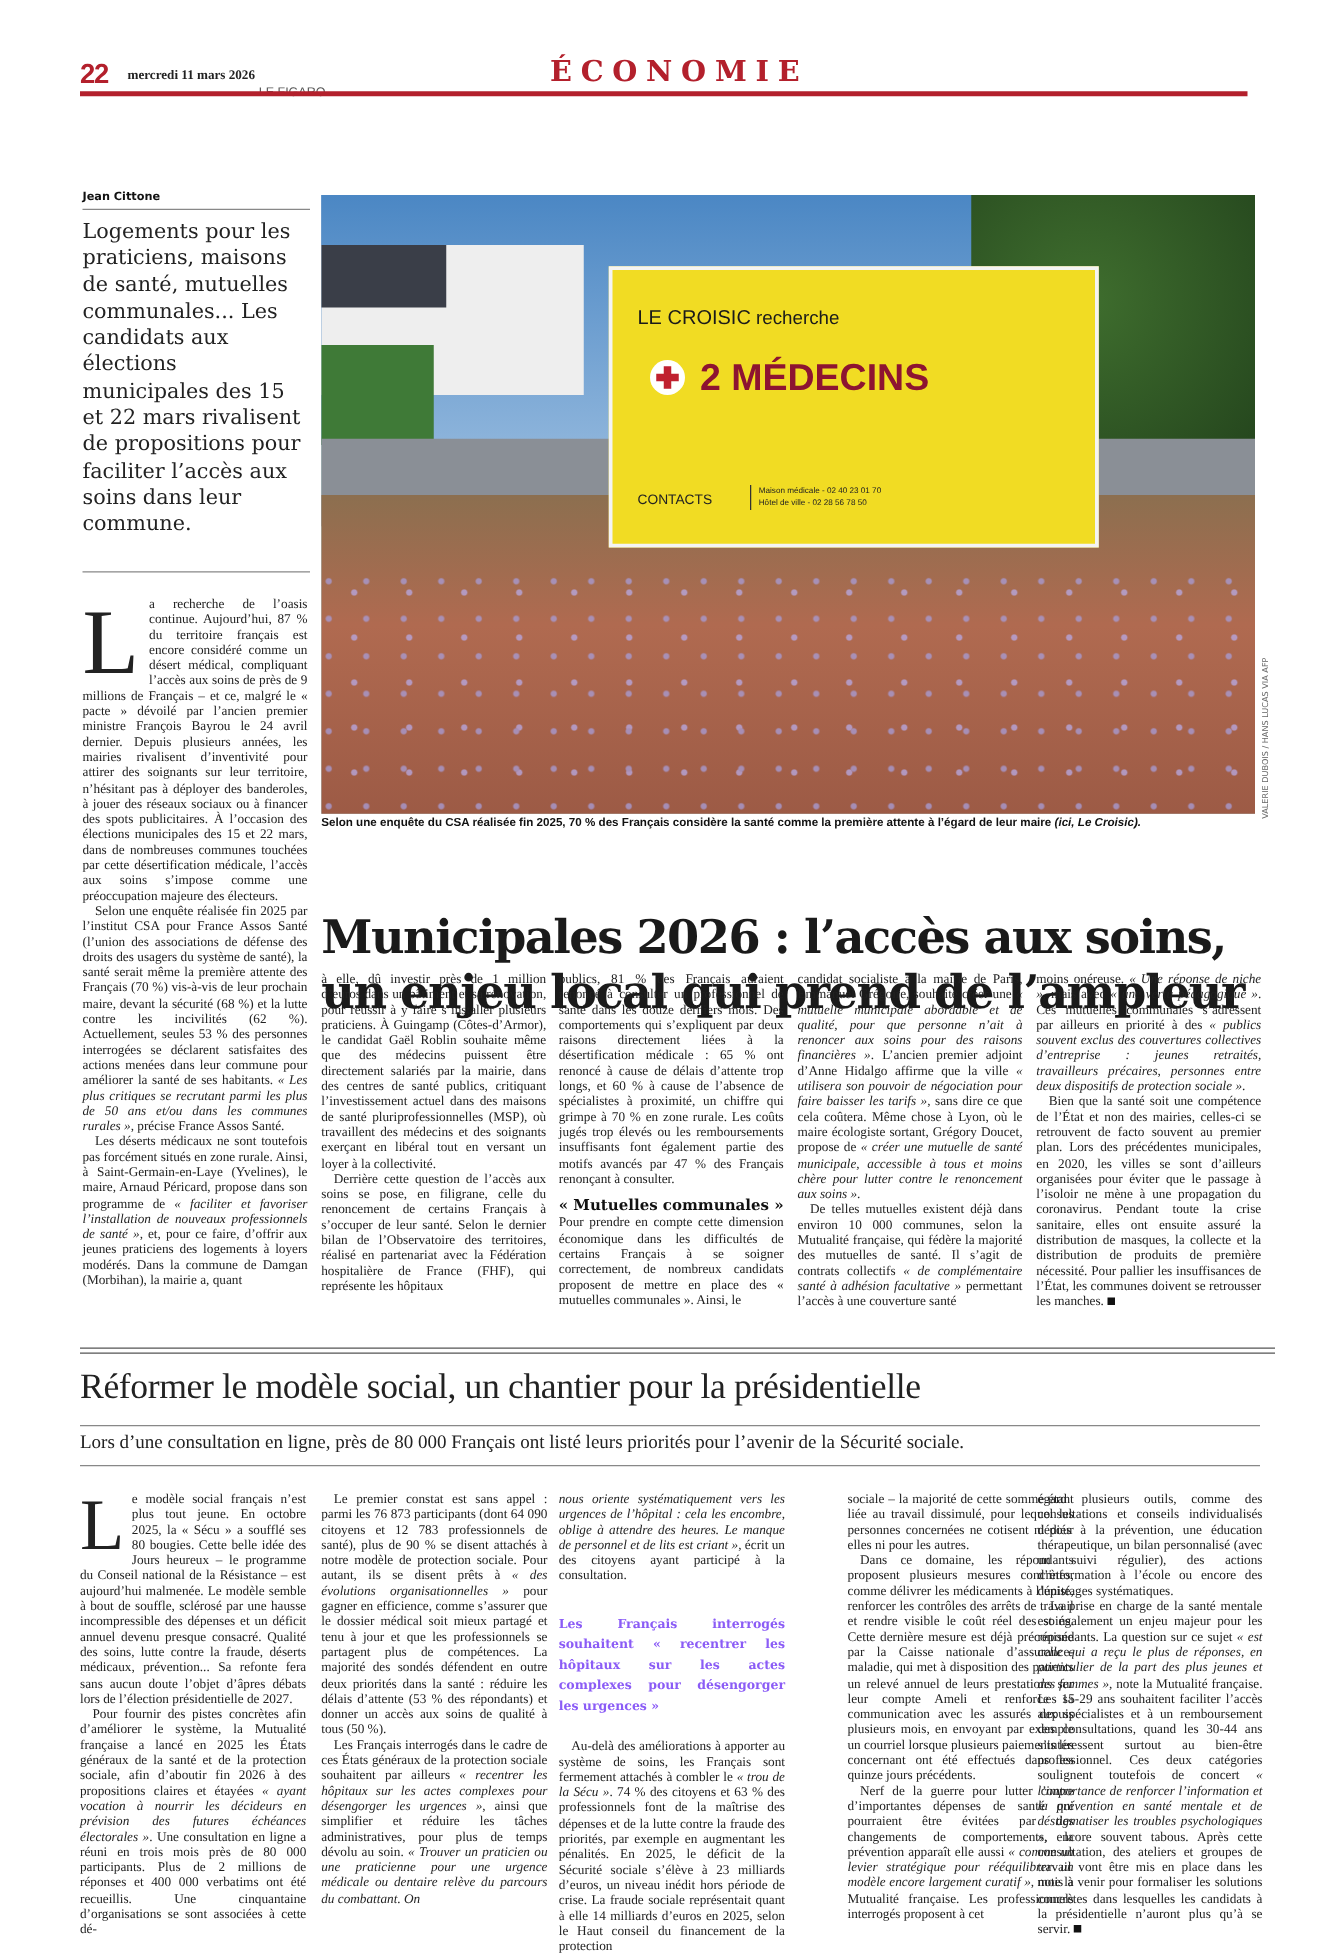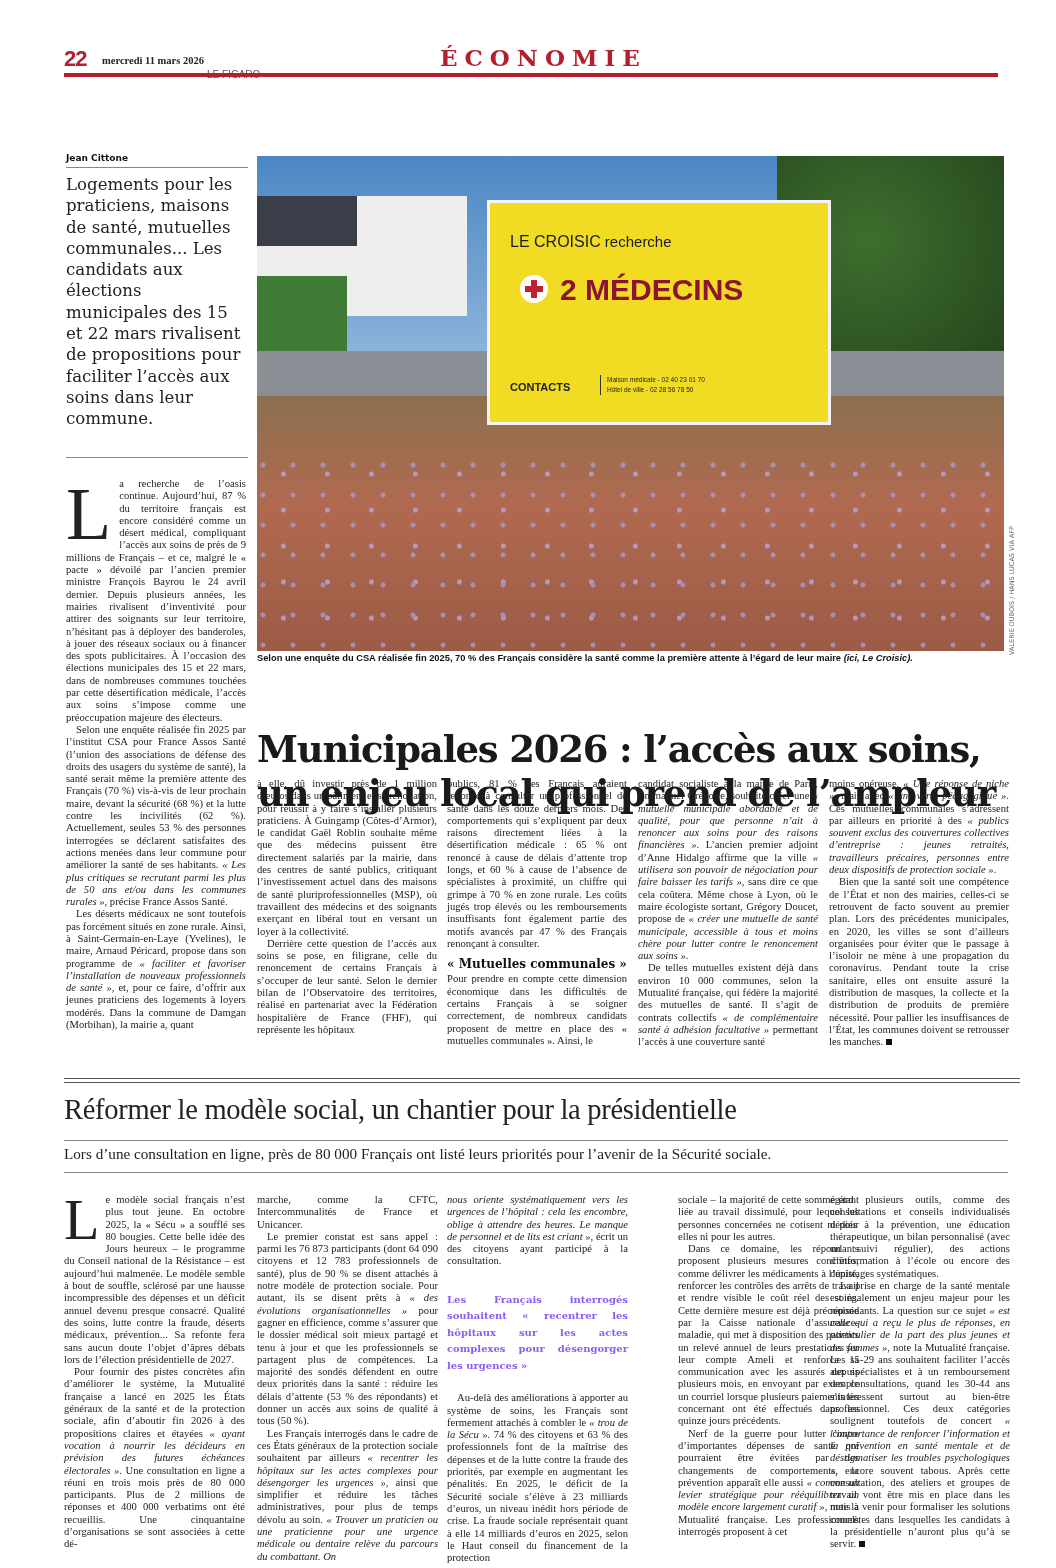--- a/index.html
+++ b/index.html
@@ -15,28 +15,28 @@
   .lede { left: 66px; top: 174px; width: 180px; font-family: "DejaVu Serif", serif; font-size: 16.6px; line-height: 21.3px; color: #222; }
   .photo { left: 257px; top: 156px; width: 747px; height: 495px; overflow: hidden; background: linear-gradient(#5b8fc6 0%, #7aa5d2 30%, #9bb 40%); }
   .photo .sky { position:absolute; left:0; top:0; width:100%; height:200px; background: linear-gradient(#4b87c4, #8db4db); }
   .photo .house { position:absolute; left:0; top:40px; width:210px; height:120px; background:#eee; }
   .photo .roof { position:absolute; left:0; top:40px; width:100px; height:50px; background:#3a3e48; }
   .photo .hedge { position:absolute; left:0; top:120px; width:90px; height:80px; background:#3f7a37; }
   .photo .trees { position:absolute; left:520px; top:0; width:227px; height:210px; background: radial-gradient(circle at 40% 40%, #3f6e2e, #24451d); }
   .photo .road { position:absolute; left:0; top:195px; width:100%; height:70px; background:#8a8f96; }
   .photo .field { position:absolute; left:0; top:240px; width:100%; height:260px; background: linear-gradient(#8c6f4f, #b06a50 40%, #9c5a45); }
   .photo .flowers { position:absolute; left:0; top:300px; width:100%; height:200px; background: radial-gradient(circle at 20% 30%, #a89ad0 2px, transparent 3px), radial-gradient(circle at 60% 50%, #b7a6dd 2px, transparent 3px); background-size: 30px 30px, 44px 36px; opacity: .8; }
-  .sign { position:absolute; left:230px; top:44px; width:344px; height:225px; background:#f1dc23; border:3px solid #f4f4f4; }
+  .sign { position:absolute; left:230px; top:57px; width:392px; height:225px; background:#f1dc23; border:3px solid #f4f4f4; }
   .sign-line1 { position:absolute; left:20px; top:30px; font-family:"Liberation Sans", sans-serif; font-size:15px; color:#1a1a1a; }
   .sign-line1 b { font-weight: normal; font-size: 16px; }
   .sign-cross { position:absolute; left:30px; top:72px; width:28px; height:28px; border-radius:50%; background:#fff; }
   .sign-cross::before { content:""; position:absolute; left:11px; top:5px; width:6px; height:18px; background:#c0202f; }
   .sign-cross::after { content:""; position:absolute; left:5px; top:11px; width:18px; height:6px; background:#c0202f; }
   .sign-line2 { position:absolute; left:70px; top:70px; font-family:"Liberation Sans", sans-serif; font-weight:bold; font-size:30px; color:#8d1431; }
-  .sign-contacts { position:absolute; left:20px; top:178px; font-family:"Liberation Sans", sans-serif; font-weight:bold; font-size:11px; color:#222; }
+  .sign-contacts { position:absolute; left:20px; top:178px; font-family:"Liberation Sans", sans-serif; font-weight:normal; font-size:11px; color:#222; }
   .sign-phones { position:absolute; left:110px; top:172px; font-family:"Liberation Sans", sans-serif; font-size:6.5px; line-height:10px; color:#222; border-left:1px solid #333; padding-left:6px; }
   .credit { left: 1008px; top: 655px; transform-origin: left top; transform: rotate(-90deg); font-family:"DejaVu Sans", sans-serif; font-size:6.5px; color:#666; white-space:nowrap; }
   .caption { left: 257px; top: 653px; width: 760px; font-family:"Liberation Sans", sans-serif; font-weight:bold; font-size:9.3px; color:#111; }
   .caption i { font-style: italic; }
   .headline { left: 257px; top: 683px; width: 780px; font-family:"DejaVu Serif", serif; font-weight:bold; font-size:37px; line-height:44px; color:#1a1a1a; letter-spacing:-1.2px;margin-top:44px; }
   .body { font-family:"Liberation Serif", serif; font-size:10.6px; line-height:12.3px; color:#222; text-align:justify; hyphens:auto; }
   .body p { text-indent: 10px; }
   .body p.noindent { text-indent: 0; }
   .body i { font-style: italic; }
   .dropcap { float:left; font-family:"Liberation Serif", serif; font-size:74px; line-height:60px; height:62px; margin: 6px 8px 0 0; color:#222; }
@@ -119,21 +119,20 @@
 <div class="abs rule-thin" style="left:64px;top:1140px;width:944px;"></div>
 <div class="abs deck2">Lors d’une consultation en ligne, près de 80 000 Français ont listé leurs priorités pour l’avenir de la Sécurité sociale.</div>
 <div class="abs rule-thin" style="left:64px;top:1172px;width:944px;"></div>
 
 <div class="abs body" style="left:64px;top:1194px;width:181px;">
   <p class="noindent"><span class="dropcap small">L</span><span>e modèle social français n’est plus tout jeune. En octobre 2025, la « Sécu » a soufflé ses 80 bougies. Cette belle idée des Jours heureux – le programme du Conseil national de la Résistance – est aujourd’hui malmenée. Le modèle semble à bout de souffle, sclérosé par une hausse incompressible des dépenses et un déficit annuel devenu presque consacré. Qualité des soins, lutte contre la fraude, déserts médicaux, prévention... Sa refonte fera sans aucun doute l’objet d’âpres débats lors de l’élection présidentielle de 2027.</span></p>
   <p><span>Pour fournir des pistes concrètes afin d’améliorer le système, la Mutualité française a lancé en 2025 les États généraux de la santé et de la protection sociale, afin d’aboutir fin 2026 à des propositions claires et étayées </span><i>« ayant vocation à nourrir les décideurs en prévision des futures échéances électorales »</i><span>. Une consultation en ligne a réuni en trois mois près de 80 000 participants. Plus de 2 millions de réponses et 400 000 verbatims ont été recueillis. Une cinquantaine d’organisations se sont associées à cette dé-</span></p>
 </div>
 
 <div class="abs body" style="left:257px;top:1194px;width:181px;">
-  <p class="noindent">marche, comme la CFTC, Intercommunalités de France et Unicancer.</p>
   <p><span>Le premier constat est sans appel : parmi les 76 873 participants (dont 64 090 citoyens et 12 783 professionnels de santé), plus de 90 % se disent attachés à notre modèle de protection sociale. Pour autant, ils se disent prêts à </span><i>« des évolutions organisationnelles »</i><span> pour gagner en efficience, comme s’assurer que le dossier médical soit mieux partagé et tenu à jour et que les professionnels se partagent plus de compétences. La majorité des sondés défendent en outre deux priorités dans la santé : réduire les délais d’attente (53 % des répondants) et donner un accès aux soins de qualité à tous (50 %).</span></p>
   <p><span>Les Français interrogés dans le cadre de ces États généraux de la protection sociale souhaitent par ailleurs </span><i>« recentrer les hôpitaux sur les actes complexes pour désengorger les urgences »</i><span>, ainsi que simplifier et réduire les tâches administratives, pour plus de temps dévolu au soin. </span><i>« Trouver un praticien ou une praticienne pour une urgence médicale ou dentaire relève du parcours du combattant. On</i></p>
 </div>
 
 <div class="abs body" style="left:447px;top:1194px;width:181px;">
   <p class="noindent"><i>nous oriente systématiquement vers les urgences de l’hôpital : cela les encombre, oblige à attendre des heures. Le manque de personnel et de lits est criant »</i><span>, écrit un des citoyens ayant participé à la consultation.</span></p>
   <div class="pull">Les Français interrogés souhaitent « recentrer les hôpitaux sur les actes complexes pour désengorger les urgences »</div>
   <p><span>Au-delà des améliorations à apporter au système de soins, les Français sont fermement attachés à combler le </span><i>« trou de la Sécu »</i><span>. 74 % des citoyens et 63 % des professionnels font de la maîtrise des dépenses et de la lutte contre la fraude des priorités, par exemple en augmentant les pénalités. En 2025, le déficit de la Sécurité sociale s’élève à 23 milliards d’euros, un niveau inédit hors période de crise. La fraude sociale représentait quant à elle 14 milliards d’euros en 2025, selon le Haut conseil du financement de la protection</span></p>
 </div>
 

